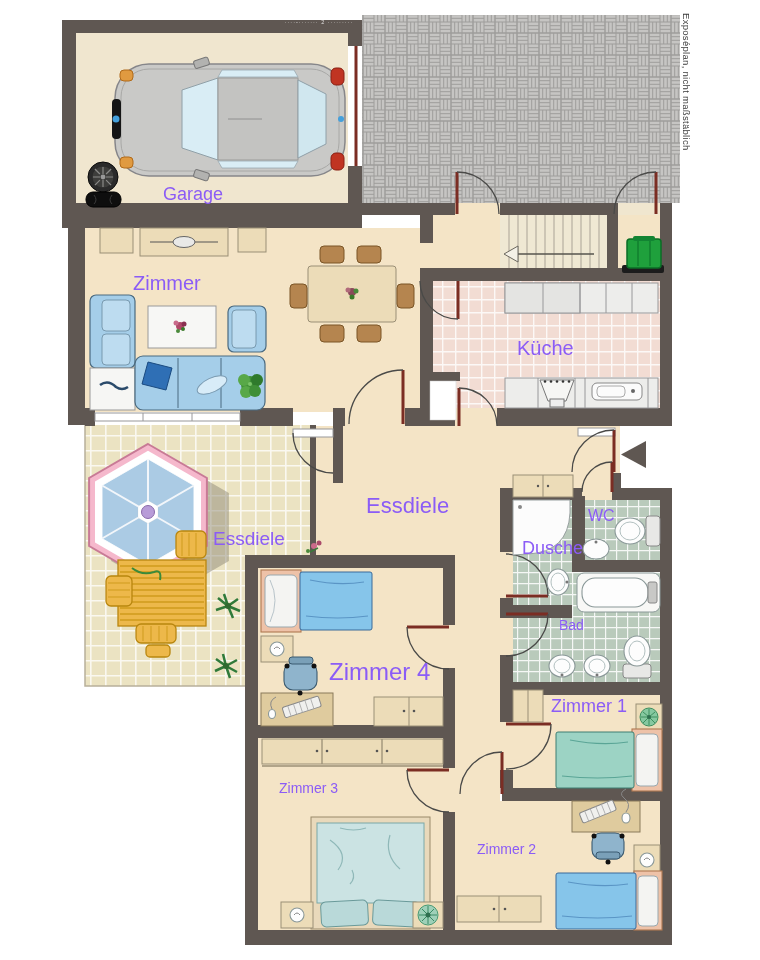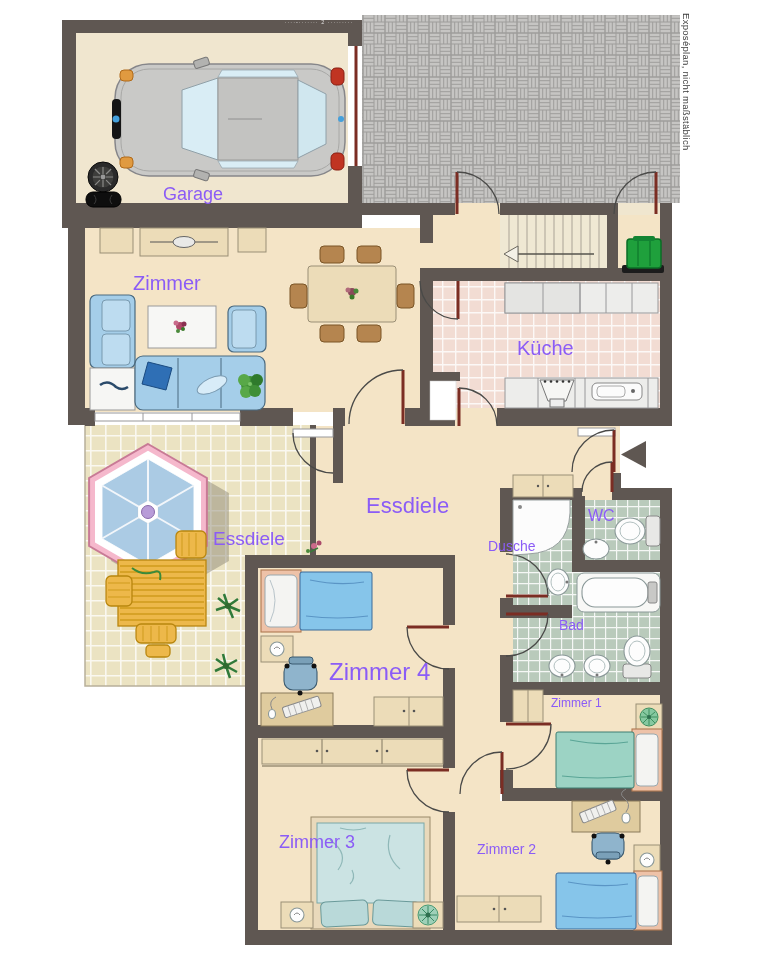--- a/index.html
+++ b/index.html
@@ -435,23 +435,23 @@
 
   <polygon points="646,441 646,468 621,454.5" class="wall"></polygon>
 </svg>
 
 <div>
   <div class="lbl" style="left:163px;top:184px;font-size:18px;">Garage</div>
   <div class="lbl" style="left:133px;top:272px;font-size:20px;">Zimmer</div>
   <div class="lbl" style="left:517px;top:337px;font-size:20px;">Küche</div>
   <div class="lbl" style="left:366px;top:493px;font-size:22px;">Essdiele</div>
   <div class="lbl" style="left:213px;top:528px;font-size:19px;">Essdiele</div>
-  <div class="lbl" style="left:488px;top:538px;font-size:14px;">Dusche</div>
+  <div class="lbl" style="left:522px;top:538px;font-size:18px;">Dusche</div>
   <div class="lbl" style="left:588px;top:507px;font-size:16px;">WC</div>
   <div class="lbl" style="left:559px;top:617px;font-size:14px;">Bad</div>
-  <div class="lbl" style="left:551px;top:696px;font-size:12px;">Zimmer 1</div>
+  <div class="lbl" style="left:551px;top:696px;font-size:18px;">Zimmer 1</div>
   <div class="lbl" style="left:477px;top:841px;font-size:14px;">Zimmer 2</div>
-  <div class="lbl" style="left:279px;top:832px;font-size:18px;">Zimmer 3</div>
+  <div class="lbl" style="left:279px;top:780px;font-size:14px;">Zimmer 3</div>
   <div class="lbl" style="left:329px;top:658px;font-size:24px;">Zimmer 4</div>
   <div class="side-note" style="left:681px;top:13px;">Exposéplan, nicht maßstäblich</div>
   <div class="watermark" style="left:276px;top:19px;width:86px;">····-······· 2 ·········</div>
 </div>
 </div>
 
 </body></html>

